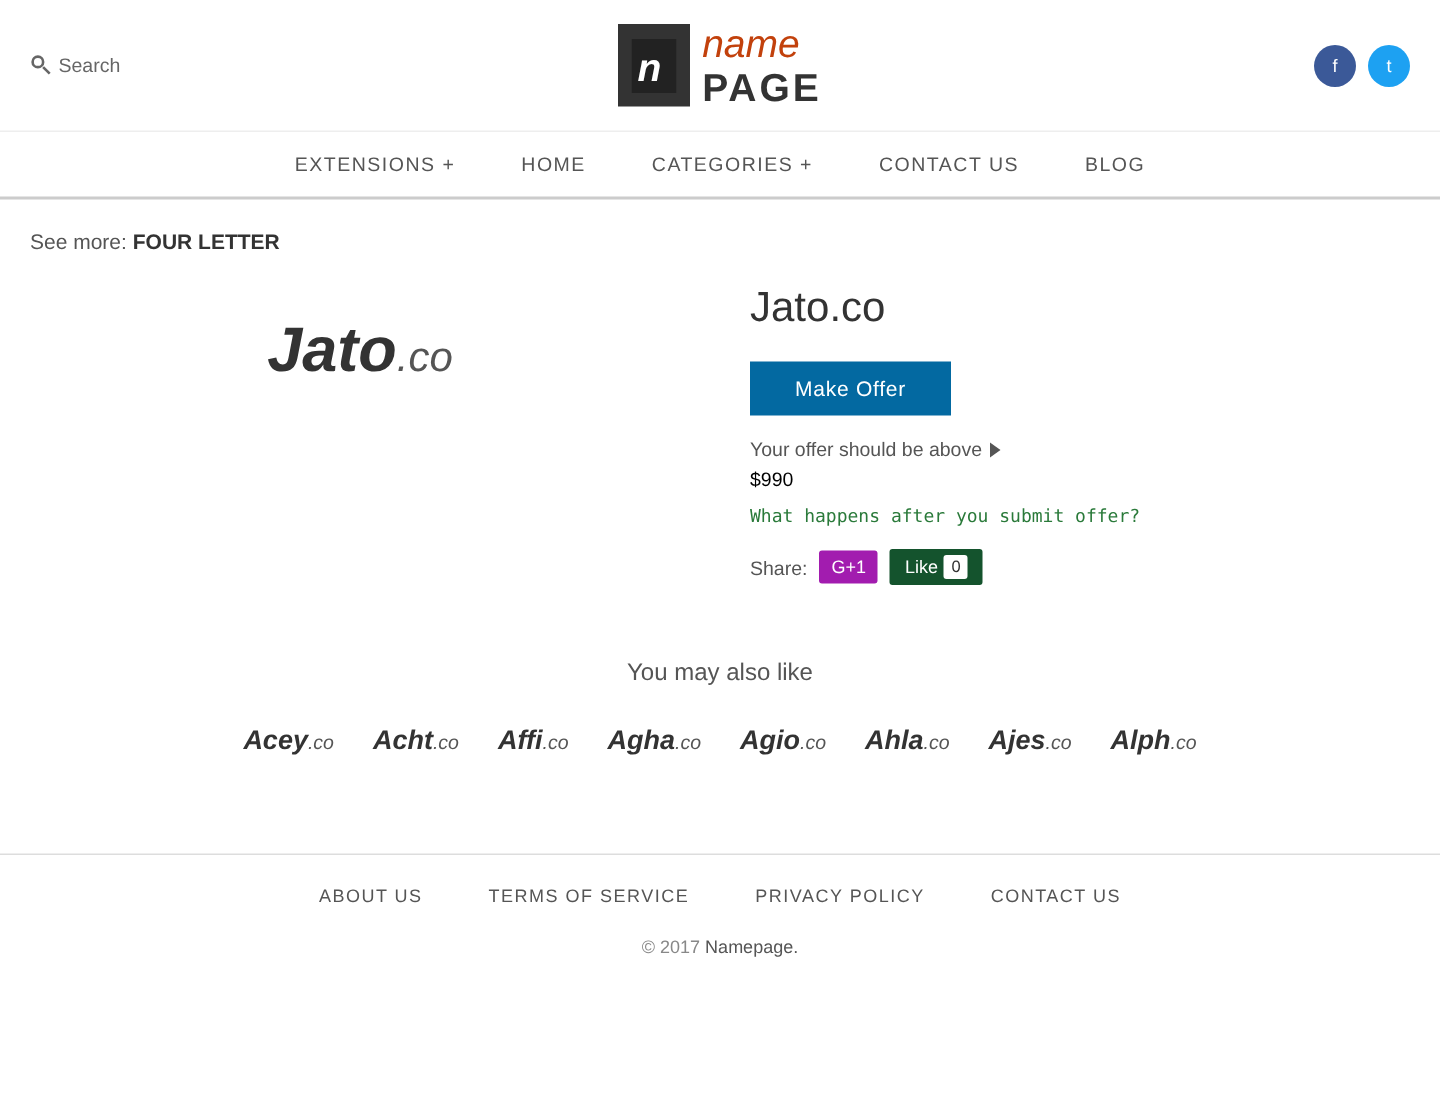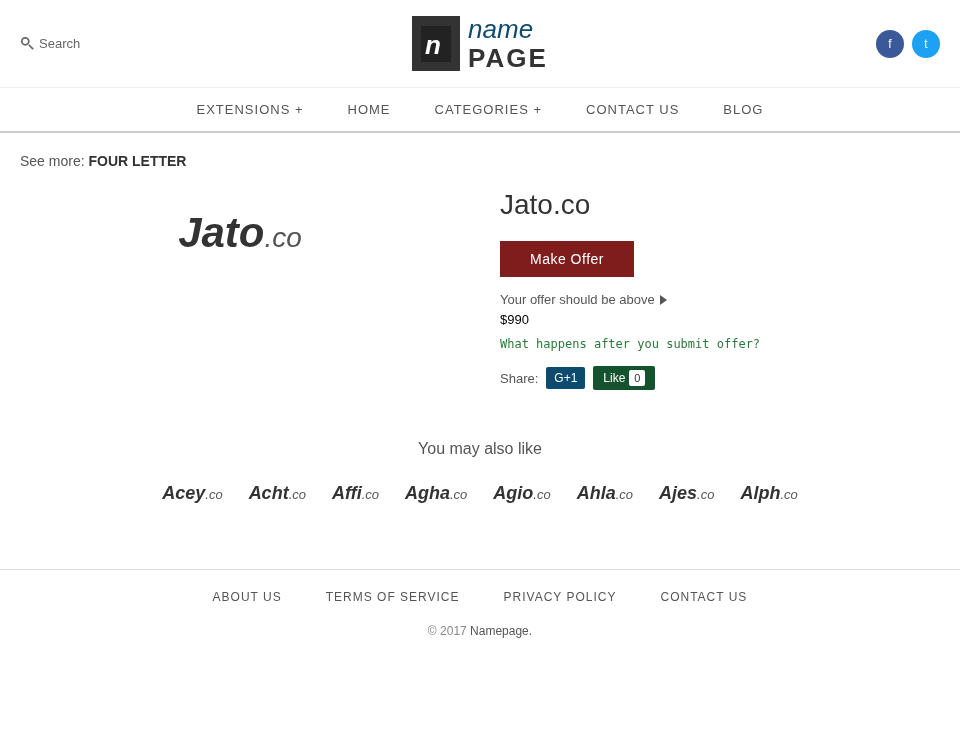--- a/index.html
+++ b/index.html
@@ -40,21 +40,21 @@
       color: #fff;
       font-style: italic;
       font-size: 22px;
       font-weight: bold;
     }
     .logo-text {
       display: flex;
       flex-direction: column;
       line-height: 1.1;
     }
-    .logo-name { font-size: 26px; font-style: italic; color: #0c4a6e; font-weight: normal; }
+    .logo-name { font-size: 26px; font-style: italic; color: #c2410c; font-weight: normal; }
     .logo-page { font-size: 26px; font-weight: bold; color: #333; text-transform: uppercase; letter-spacing: 2px; }
     .header-social {
       position: absolute;
       right: 20px;
       display: flex;
       gap: 8px;
     }
     .social-btn {
       width: 28px; height: 28px;
       border-radius: 50%;
@@ -125,21 +125,21 @@
       flex: 1;
     }
     .product-title {
       font-size: 28px;
       color: #333;
       margin-bottom: 20px;
       font-weight: normal;
     }
 
     .make-offer-btn {
-      background: #7f1d1d;
+      background: #0369a1;
       color: #fff;
       border: none;
       padding: 10px 30px;
       font-size: 14px;
       cursor: pointer;
       margin-bottom: 15px;
       letter-spacing: 0.5px;
     }
 
     .offer-hint {
@@ -170,21 +170,21 @@
       margin-bottom: 15px;
       font-family: monospace;
     }
     .share-row {
       display: flex;
       align-items: center;
       gap: 8px;
     }
     .share-label { font-size: 13px; color: #555; }
     .g-plus-btn {
-      background: #0c4a6e;
+      background: #a21caf;
       color: #fff;
       border: none;
       padding: 4px 8px;
       font-size: 12px;
       cursor: pointer;
       border-radius: 2px;
     }
     .fb-like-btn {
       background: #14532d;
       color: #fff;

